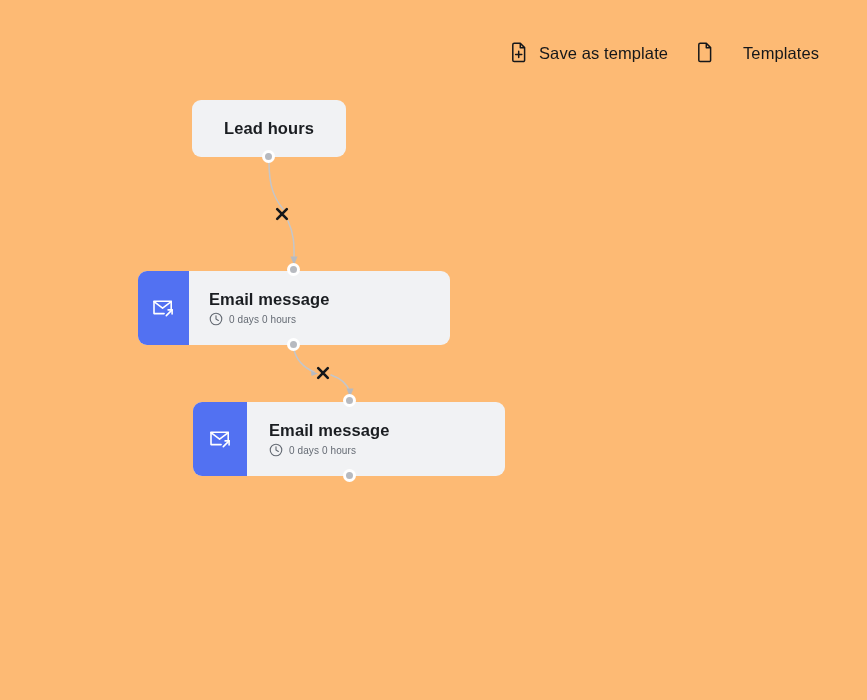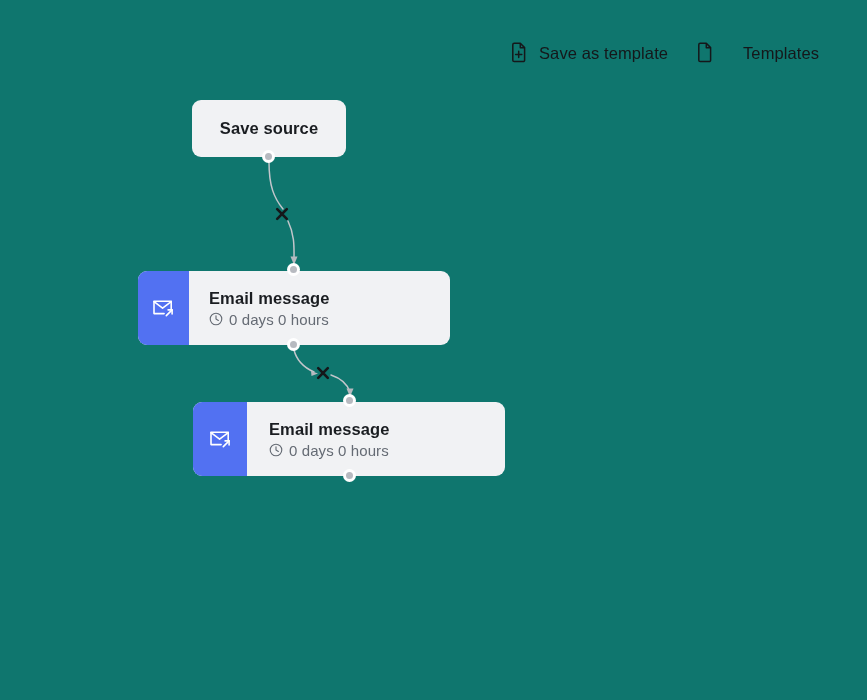--- a/index.html
+++ b/index.html
@@ -3,21 +3,21 @@
 <meta charset="utf-8">
 <style>
   * { box-sizing: border-box; }
   html, body {
     margin: 0; padding: 0;
     width: 867px; height: 700px;
     background: #ffffff;
     font-family: "Liberation Sans", sans-serif;
     overflow: hidden;
   }
-  #root { position: relative; width: 867px; height: 700px; background: #0f766e; }
+  #root { position: relative; width: 867px; height: 700px; background: #fdba74; }
 
   
   .toolbar { position: absolute; top: 42px; left: 0; width: 867px; height: 30px; }
   .tb-item {
     position: absolute; display: flex; align-items: center; gap: 10px;
     cursor: pointer; user-select: none;
   }
   .tb-label { font-size: 16.5px; color: #15171a; letter-spacing: .1px; white-space: nowrap; }
   .tb-icon { width: 19px; height: 22px; display: block; flex: none; }
   #tb-save { left: 510px; top: 0px; }
@@ -47,21 +47,21 @@
   }
   #node-email-2 .email-icon-block { width: 54px; }
   .email-body {
     flex: 1; display: flex; flex-direction: column; justify-content: center;
     padding-left: 20px; gap: 3px;
   }
   #node-email-2 .email-body { padding-left: 22px; }
   .email-title { font-size: 16.5px; font-weight: 700; color: #1a1d21; letter-spacing: .1px; }
   .email-sub {
     display: flex; align-items: center; gap: 6px;
-    font-size: 15px; color: #656b74; letter-spacing: .1px;
+    font-size: 10px; color: #656b74; letter-spacing: .1px;
   }
   .clock-icon { width: 14px; height: 14px; display: block; flex: none; }
 
   
   .dot {
     position: absolute; width: 13px; height: 13px; border-radius: 50%;
     background: #b7bac0; border: 3px solid #ffffff; cursor: pointer;
   }
 
   
@@ -110,21 +110,21 @@
       <path d="M288 221 C 295 236, 294 248, 294 260" stroke="#c3c6cb" stroke-width="1.5" fill="none" stroke-linecap="round"></path>
       <polygon points="294,265 290.5,256.5 297.5,256.5" fill="#b7bac0"></polygon>
 
       <path d="M294 350 C 297 362, 305 368, 314 372" stroke="#c3c6cb" stroke-width="1.5" fill="none" stroke-linecap="round"></path>
       <polygon points="318,373.5 311,371 311.5,376" fill="#b7bac0"></polygon>
       <path d="M331 375 C 340 378, 347 383, 350 392" stroke="#c3c6cb" stroke-width="1.5" fill="none" stroke-linecap="round"></path>
       <polygon points="350,397 346.5,388.5 353.5,388.5" fill="#b7bac0"></polygon>
     </svg>
 
     <div class="node node-lead" id="node-lead">
-      <span class="node-title-plain">Save source</span>
+      <span class="node-title-plain">Lead hours</span>
     </div>
     <div class="dot" style="left:262px; top:150px;"></div>
 
     <div class="xmark" style="left:273px; top:205px;">
       <svg width="14" height="14" viewBox="0 0 14 14">
         <path d="M2.2 2.2 L11.8 11.8 M11.8 2.2 L2.2 11.8" stroke="#15171a" stroke-width="2.6" stroke-linecap="round"></path>
       </svg>
     </div>
 
     <div class="node node-email" id="node-email-1">

